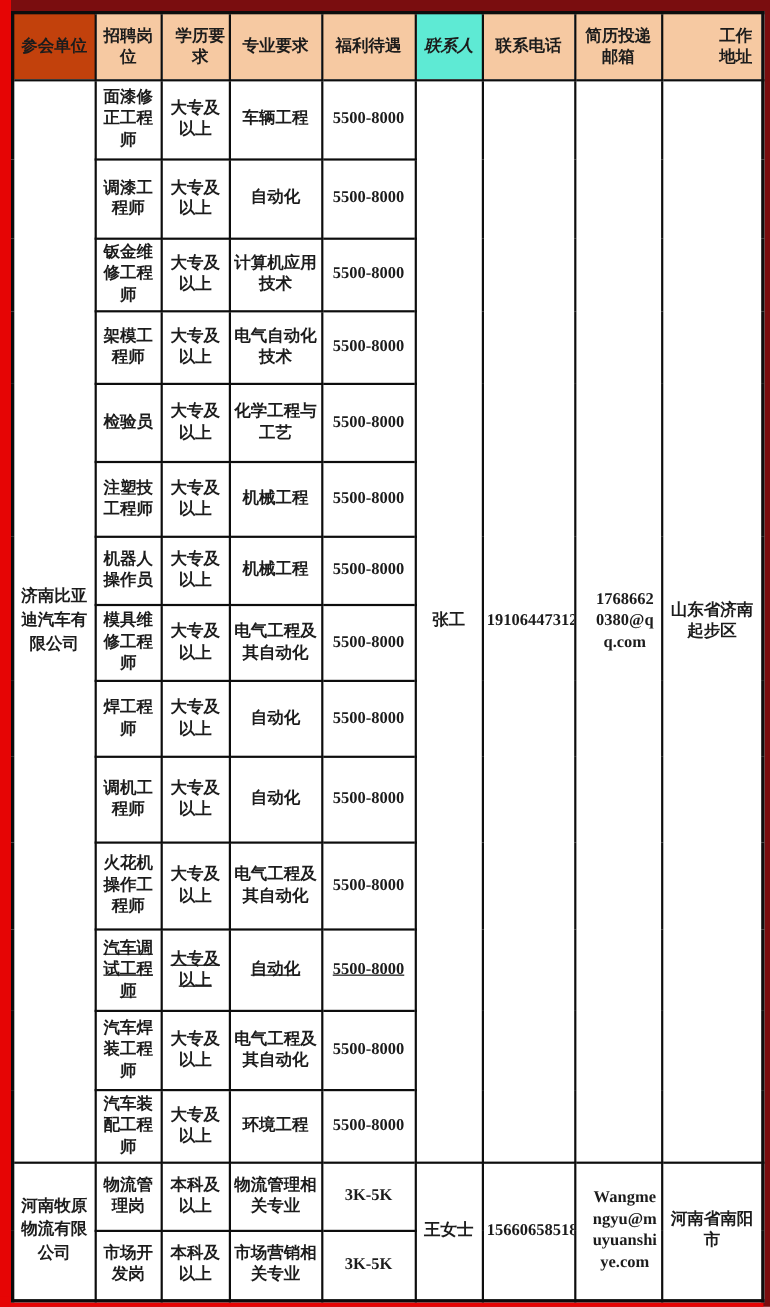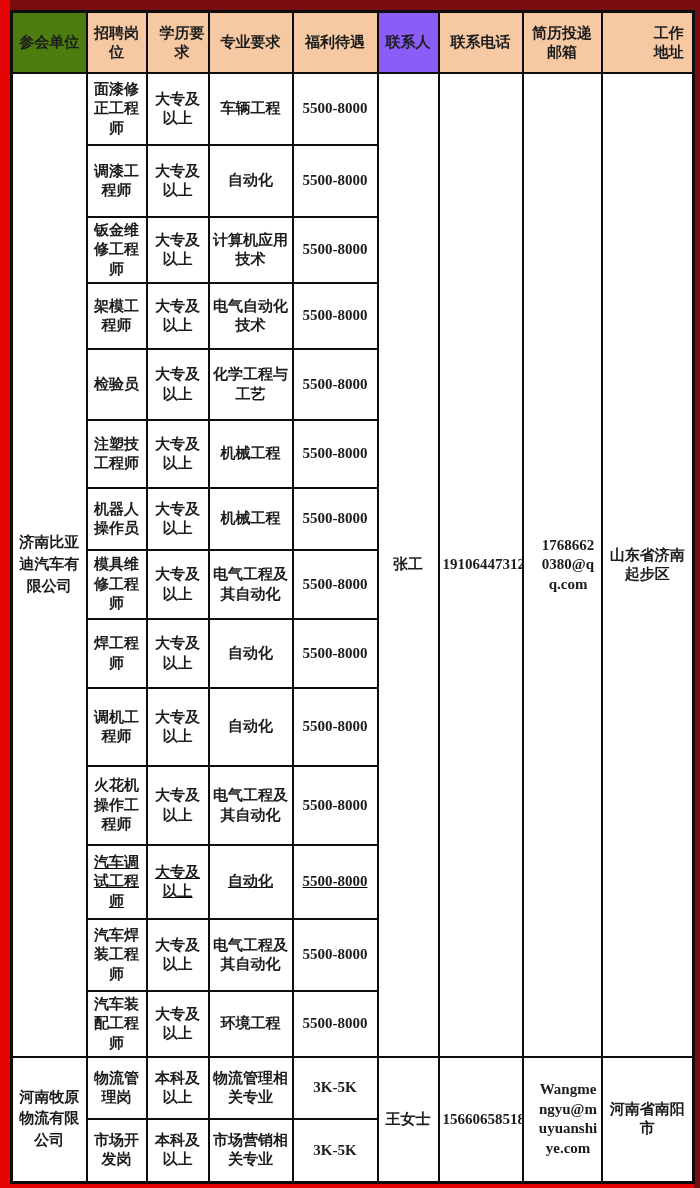--- a/index.html
+++ b/index.html
@@ -60,26 +60,26 @@
       <col style="width:62px">
     <col style="width:84px">
       <col style="width:85px">
       <col style="width:61px">
     <col style="width:84px">
       <col style="width:79px">
       <col style="width:92px">
   </colgroup>
   <thead>
     <tr id="header-row">
-        <th style="background: #4d7c0f;">参会单位</th>
+        <th style="background: #c2410c;">参会单位</th>
         <th style="background: rgb(246, 201, 162);">招聘岗位</th>
         <th style="background: rgb(246, 201, 162); padding-left: 12px;">学历要求</th>
         <th style="background: rgb(246, 201, 162);">专业要求</th>
         <th style="background: rgb(246, 201, 162);">福利待遇</th>
-        <th style="background: #8b5cf6;">联系人</th>
+        <th style="background: #5eead4; font-style: italic;">联系人</th>
         <th style="background: rgb(246, 201, 162);">联系电话</th>
         <th style="background: rgb(246, 201, 162);">简历投递邮箱</th>
         <th style="background: rgb(246, 201, 162); padding-left: 46px;">工作地址</th>
       </tr>
   </thead>
   <tbody id="table-body">
       <tr style="height: 72px;">
         <td class="company-cell" rowspan="14">济南比亚迪汽车有限公司</td>
         <td>面漆修正工程师</td>
         <td>大专及以上</td>

